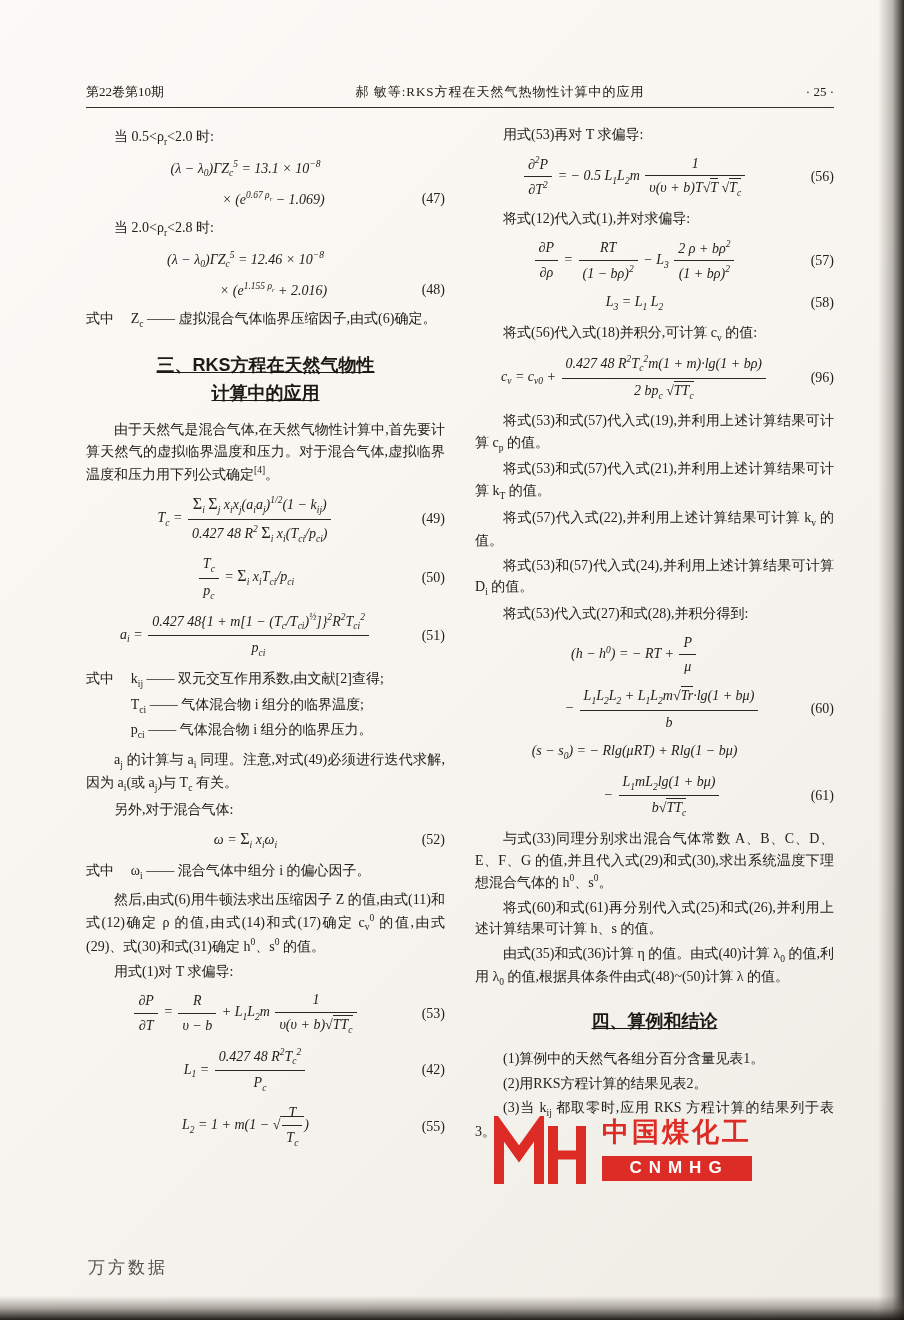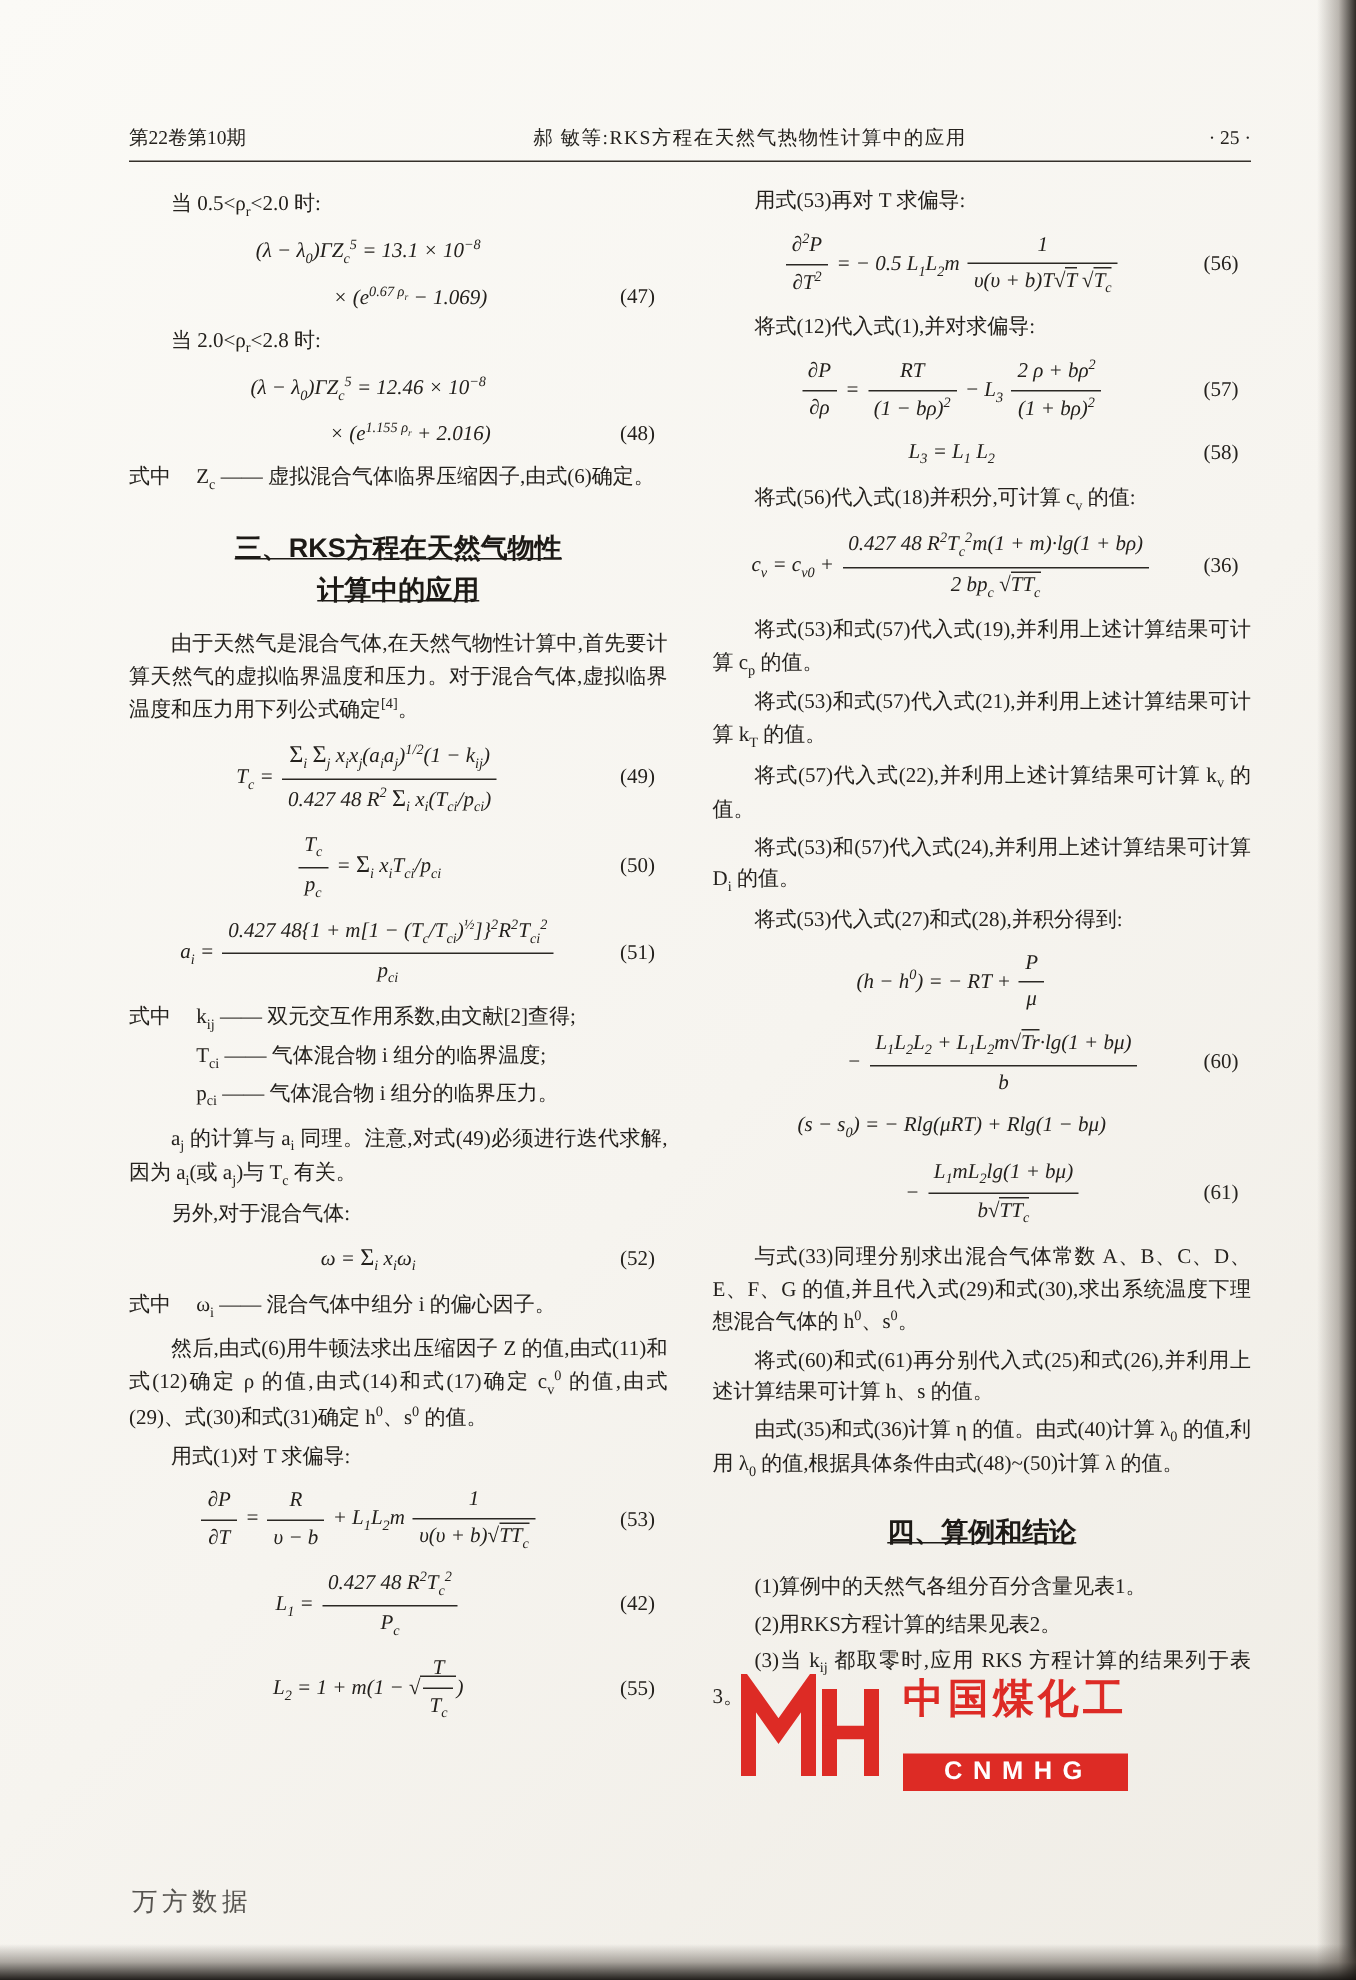--- a/index.html
+++ b/index.html
@@ -24,42 +24,42 @@
   .cols { position:absolute; top:121px; left:86px; width:748px; display:flex; gap:30px;
     font-size:14px; line-height:1.55; text-align:justify; }
   .col { width:359px; flex:none; }
 
   p.para { text-indent:2em; margin:3px 0; }
   p.cond { text-indent:2em; margin:5px 0 2px; }
 
   .eqrow { display:flex; align-items:center; margin:7px 0; }
   .eqb { flex:1; text-align:center; font-style:italic; white-space:nowrap; }
   .eqb.shift { padding-left:56px; }
-  .eqn { flex:none; width:40px; text-align:center; font-style:normal; }
+  .eqn { flex:none; width:40px; text-align:right; font-style:normal; }
 
   .where { display:flex; margin:4px 0; }
   .wlbl { flex:none; width:3.2em; }
   .wits { flex:1; }
   .wits p { margin:0 0 2px; }
 
   sub, sup { font-size:0.68em; }
   .frac { display:inline-flex; flex-direction:column; vertical-align:middle; text-align:center; margin:0 2px; }
   .frac .num { display:block; padding:0 4px 1px; border-bottom:1px solid #2b2824; white-space:nowrap; }
   .frac .den { display:block; padding:1px 4px 0; white-space:nowrap; }
   .ol { border-top:1px solid #2b2824; padding-top:1px; }
   .sig { font-style:normal; font-size:1.15em; }
 
   .h3, .h4 { margin:18px 6px 12px; text-align:center; color:#1d1a16;
     font-family:"Liberation Sans", "DejaVu Sans", sans-serif; font-size:18px; font-weight:700; line-height:1.55;text-decoration:underline; }
 
   .logo { position:absolute; left:492px; top:1116px; display:flex; gap:14px; align-items:flex-start; }
   .logo-mark { color: var(--red, #dd2b25); }
   .logo-cn { font-family:"Liberation Sans", sans-serif; font-weight:700; font-size:27px;
     letter-spacing:3px; color:var(--red, #dd2b25); line-height:1.25; white-space:nowrap; }
-  .logo-en { margin-top:19px; display:block; background:var(--red, #dd2b25); color:#ffffff;
+  .logo-en { margin-top:6px; display:block; background:var(--red, #dd2b25); color:#ffffff;
     font-family:"Liberation Sans", sans-serif; font-weight:700; font-size:17px; letter-spacing:7px;
     text-align:center; padding:2px 2px 3px 6px; }
 
   .wm { position:absolute; left:88px; top:1256px; font-family:"Liberation Sans", sans-serif;
     font-size:17px; color:#55524e; letter-spacing:3px; }
 </style>
 </head>
 <body>
 
 <div class="page" style="--red: #dd2b25;">
@@ -230,21 +230,21 @@
         <span class="eqn">(58)</span>
       </div>
 
       <p class="para">将式(56)代入式(18)并积分,可计算 c<sub>v</sub> 的值:</p>
 
       <div class="eqrow">
         <span class="eqb">c<sub>v</sub> = c<sub>v0</sub> + <span class="frac">
               <span class="num">0.427 48 R<sup>2</sup>T<sub>c</sub><sup>2</sup>m(1 + m)·lg(1 + bρ)</span>
               <span class="den">2 bp<sub>c</sub> √<span class="ol">TT<sub>c</sub></span></span>
             </span></span>
-        <span class="eqn">(36)</span>
+        <span class="eqn">(96)</span>
       </div>
 
       <p class="para">将式(53)和式(57)代入式(19),并利用上述计算结果可计算 c<sub>p</sub> 的值。</p>
       <p class="para">将式(53)和式(57)代入式(21),并利用上述计算结果可计算 k<sub>T</sub> 的值。</p>
       <p class="para">将式(57)代入式(22),并利用上述计算结果可计算 k<sub>v</sub> 的值。</p>
       <p class="para">将式(53)和(57)代入式(24),并利用上述计算结果可计算 D<sub>i</sub> 的值。</p>
       <p class="para">将式(53)代入式(27)和式(28),并积分得到:</p>
 
       <div class="eqrow">
         <span class="eqb">(h − h<sup>0</sup>) = − RT + <span class="frac">

